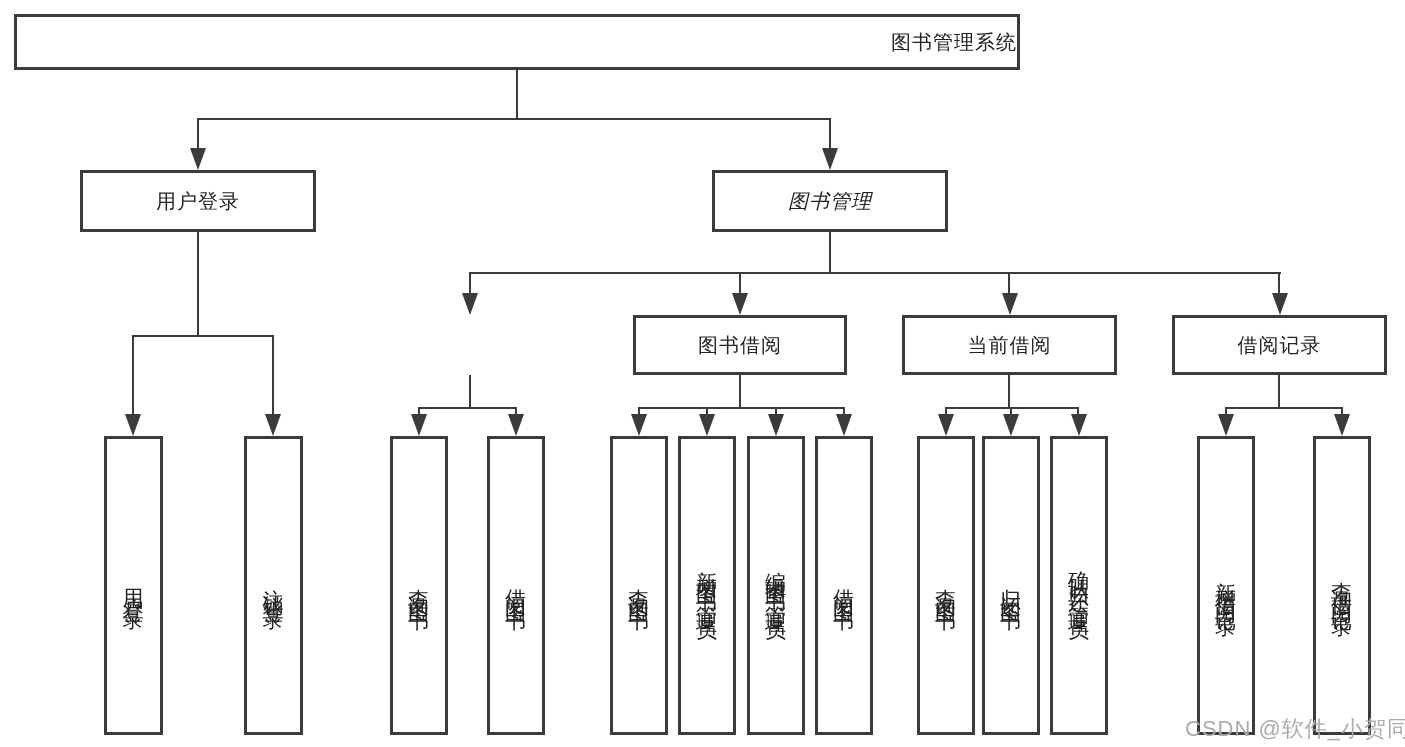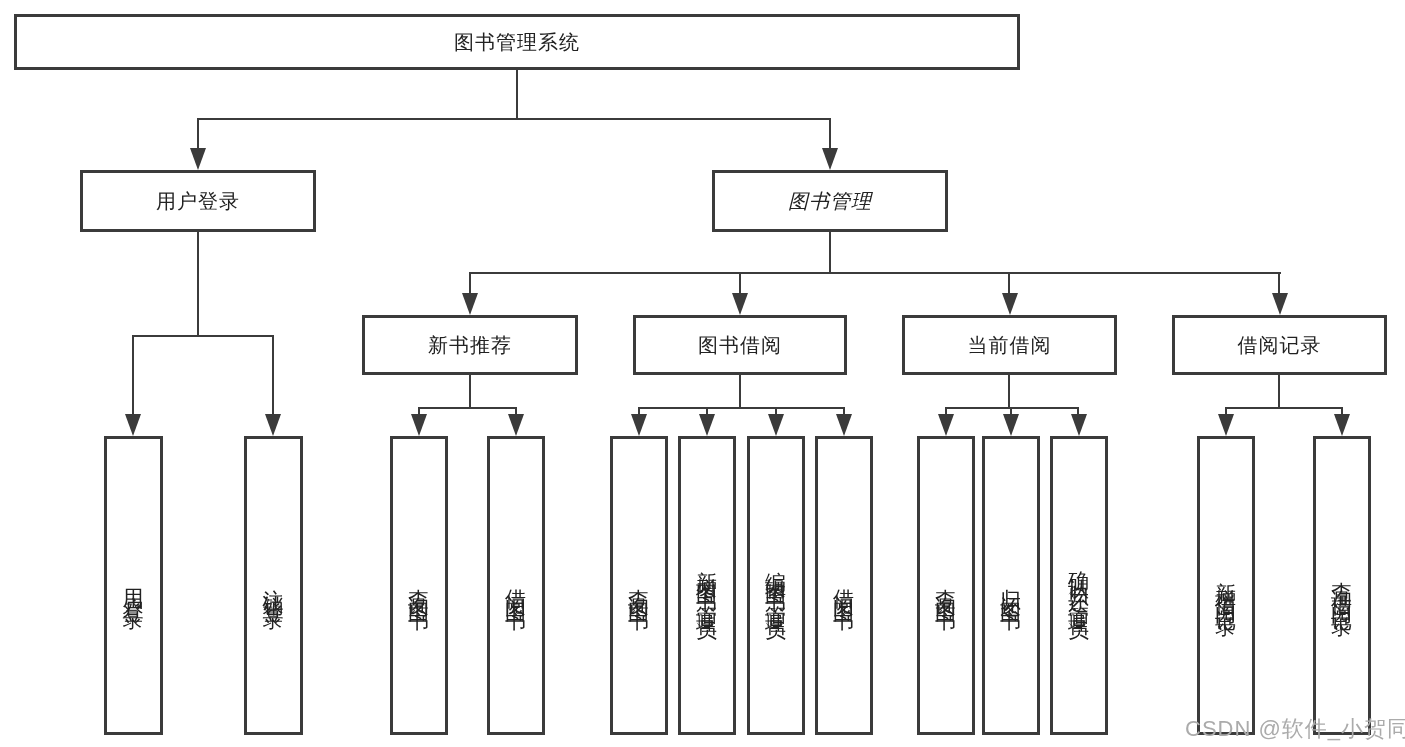--- a/index.html
+++ b/index.html
@@ -50,21 +50,21 @@
     letter-spacing: 1px;
     white-space: nowrap;
     z-index: 5;
   }
 </style>
 </head>
 <body>
 
 <div id="stage">
 
-  <div class="box hlabel" style="left:14px; top:14px; width:1006px; height:56px;">
+  <div class="box hlabel" style="left:14px; top:14px; width:1006px; height:56px;justify-content:flex-end;">
     <span>图书管理系统</span>
   </div>
 
   <div class="vline" style="left:516px; top:70px; height:50px;"></div>
   <div class="hline" style="left:197px; top:118px; width:634px;"></div>
   <div class="vline" style="left:197px; top:118px; height:34px;"></div>
   <div class="vline" style="left:829px; top:118px; height:34px;"></div>
   <div class="arrow" style="left:190px; top:148px;"></div>
   <div class="arrow" style="left:822px; top:148px;"></div>
 
@@ -86,23 +86,20 @@
   <div class="hline" style="left:469px; top:272px; width:812px;"></div>
   <div class="vline" style="left:469px; top:272px; height:23px;"></div>
   <div class="vline" style="left:739px; top:272px; height:23px;"></div>
   <div class="vline" style="left:1008px; top:272px; height:23px;"></div>
   <div class="vline" style="left:1278px; top:272px; height:23px;"></div>
   <div class="arrow" style="left:462px; top:293px;"></div>
   <div class="arrow" style="left:732px; top:293px;"></div>
   <div class="arrow" style="left:1002px; top:293px;"></div>
   <div class="arrow" style="left:1272px; top:293px;"></div>
 
-  <div class="box hlabel" style="left:362px; top:315px; width:216px; height:60px;">
-    <span>新书推荐</span>
-  </div>
   <div class="box hlabel" style="left:902px; top:315px; width:215px; height:60px;">
     <span>当前借阅</span>
   </div>
   <div class="box hlabel" style="left:633px; top:315px; width:214px; height:60px;">
     <span>图书借阅</span>
   </div>
   <div class="box hlabel" style="left:1172px; top:315px; width:215px; height:60px;text-align:right;">
     <span>借阅记录</span>
   </div>
 

